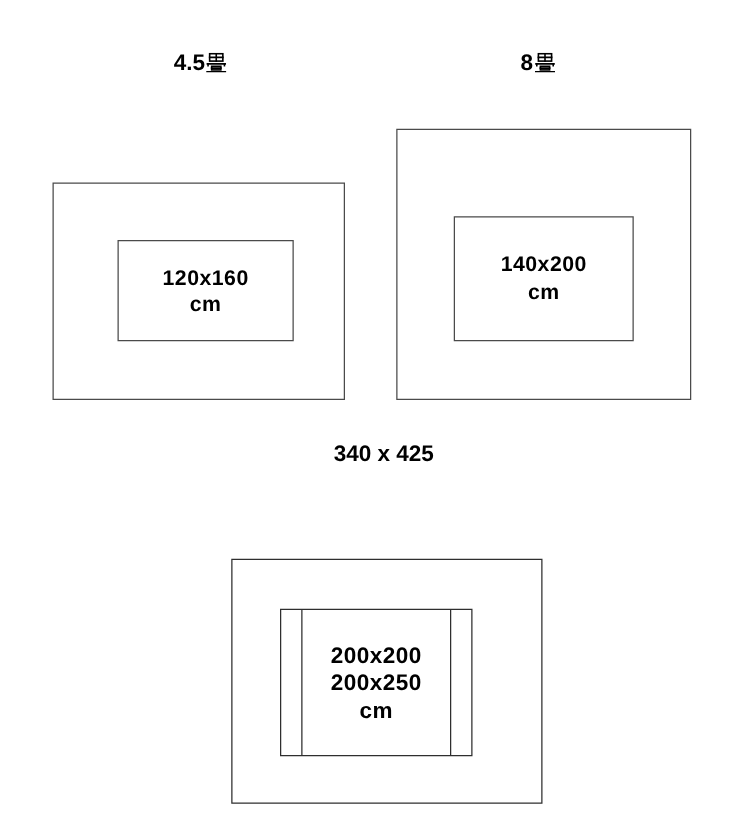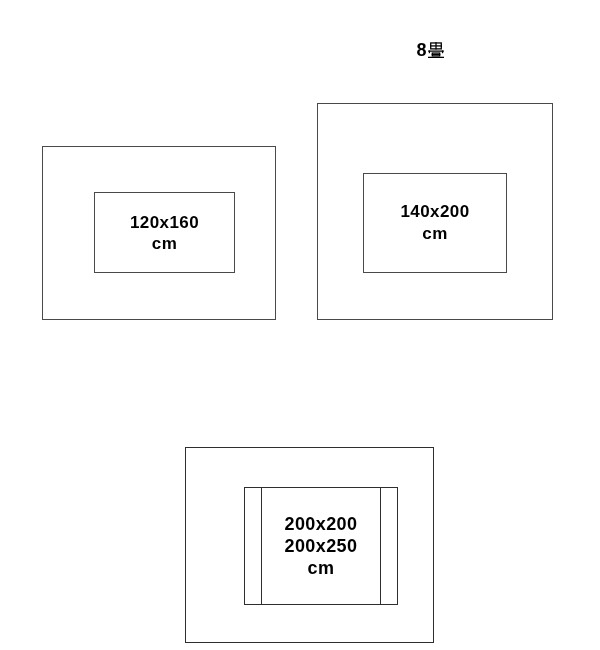--- a/index.html
+++ b/index.html
@@ -51,40 +51,56 @@
     text-align: center;
     font-weight: bold;
     letter-spacing: 0.4px;
     color: #000000;
   }
   #d1-room { left: 42px;  top: 146px; width: 234px; height: 174px; }
   #d1-rug  { left: 94px;  top: 192px; width: 141px; height: 81px;  font-size: 17px; line-height: 21px; }
   #d2-room { left: 317px; top: 103px; width: 236px; height: 217px; }
   #d2-rug  { left: 363px; top: 173px; width: 144px; height: 100px; font-size: 17px; line-height: 22px; text-align: center; }
   #d3-room { left: 185px; top: 447px; width: 249px; height: 196px; border-color: #2e2e2e; }
-  #d3-rug  { left: 244px; top: 487px; width: 154px; height: 118px; font-size: 18px; line-height: 22px; border-color: #2e2e2e; }
+  #d3-rug  { left: 224px; top: 487px; width: 154px; height: 118px; font-size: 18px; line-height: 22px; border-color: #2e2e2e; }
   #d1-label { left: 60px;  top: 42px; }
   #d2-label { left: 330px; top: 42px; }
   #d3-label { left: 207px; top: 355px; }
   .rug-fold-line {
     position: absolute;
     top: 0;
     bottom: 0;
     width: 1px;
     background: #2e2e2e;
   }
   .rug-fold-line.left  { left: 16px; }
   .rug-fold-line.right { right: 16px; }
 </style>
 </head>
 <body>
 
 <div class="canvas">
 
   <div class="room-label" id="d1-label">
+    <div class="room-size-line">
+      <span>4.5</span>
+      <svg class="tatami-glyph" viewBox="0 0 100 100" role="img" aria-label="畳">
+        <g fill="none" stroke="#000000" stroke-width="8" stroke-linecap="square">
+          <rect x="17" y="6" width="66" height="37"></rect>
+          <line x1="50" y1="6" x2="50" y2="43"></line>
+          <line x1="17" y1="24.5" x2="83" y2="24.5"></line>
+          <line x1="5" y1="57" x2="95" y2="57"></line>
+          <line x1="9" y1="57" x2="9" y2="66"></line>
+          <line x1="91" y1="57" x2="91" y2="66"></line>
+          <rect x="27" y="69" width="46" height="18"></rect>
+          <line x1="27" y1="78" x2="73" y2="78"></line>
+          <line x1="3" y1="96" x2="97" y2="96"></line>
+        </g>
+      </svg>
+    </div>
   </div>
   <div class="room-rect" id="d1-room"></div>
   <div class="rug-rect" id="d1-rug">
     <span>120x160</span>
     <span>cm</span>
   </div>
 
   <div class="room-label" id="d2-label">
     <div class="room-size-line">
       <span>8</span>
@@ -103,20 +119,21 @@
       </svg>
     </div>
   </div>
   <div class="room-rect" id="d2-room"></div>
   <div class="rug-rect" id="d2-rug">
     <span>140x200</span>
     <span>cm</span>
   </div>
 
   <div class="room-label" id="d3-label">
+    <div>340 x 425</div>
   </div>
   <div class="room-rect" id="d3-room"></div>
   <div class="rug-rect" id="d3-rug">
     <div class="rug-fold-line left"></div>
     <div class="rug-fold-line right"></div>
     <span>200x200</span>
     <span>200x250</span>
     <span>cm</span>
   </div>
 

